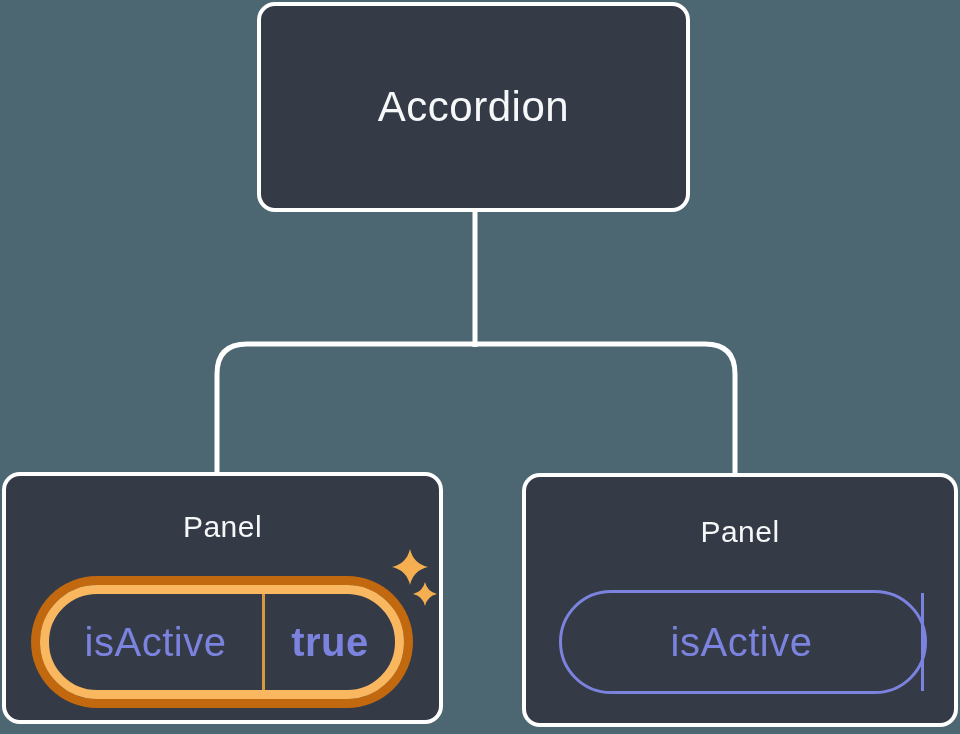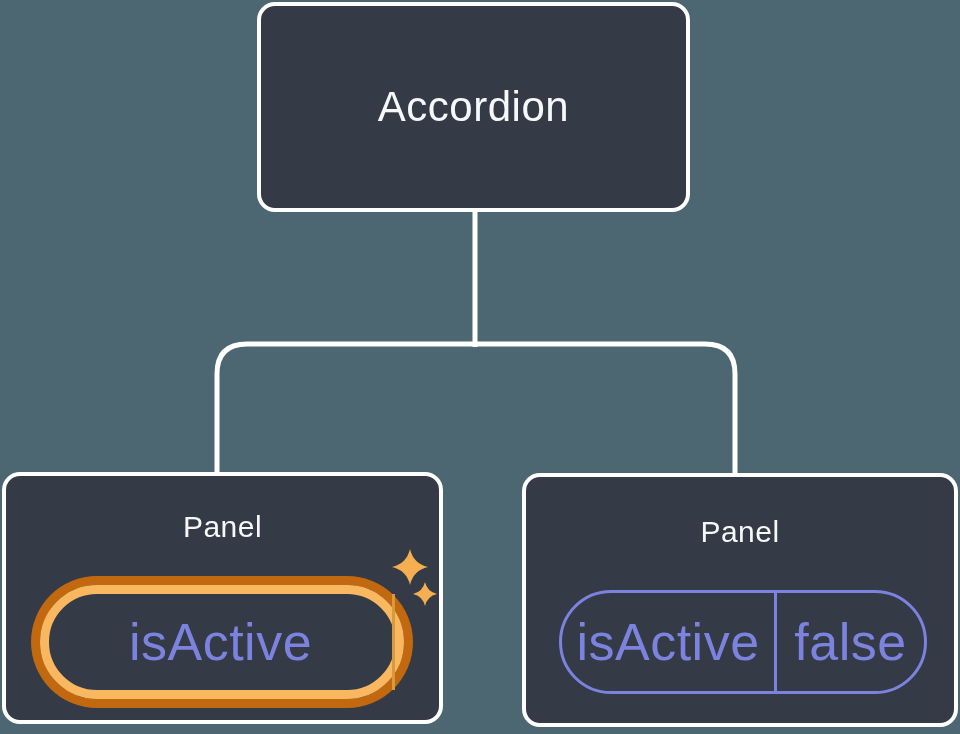--- a/index.html
+++ b/index.html
@@ -33,21 +33,21 @@
     left:34px;top:109px;width:364px;height:114px;
     border:9px solid var(--gold-light);
     box-shadow:0 0 0 9px var(--gold-dark);
   }
   .pill-purple{
     left:33px;top:113px;width:368px;height:104px;
     border:3px solid var(--purple);
   }
   .pill-cell{
     display:flex;align-items:center;justify-content:center;
-    color:var(--purple);font-size:52px;letter-spacing:.5px;
+    color:var(--purple);font-size:40px;letter-spacing:.5px;
   }
   .pill-gold .cell-l{flex:213 0 0;}
   .pill-gold .cell-r{flex:130 0 0;}
   .pill-purple .cell-l{flex:212 0 0;}
   .pill-purple .cell-r{flex:147 0 0;}
   .pill-divider{width:3px;flex:0 0 3px;}
   .pill-gold .pill-divider{background:var(--gold-divider);}
   .pill-purple .pill-divider{background:var(--purple);}
   .prop-value-bold{font-weight:700;}
   .sparkles{position:absolute;left:384px;top:69px;width:52px;height:66px;overflow:visible;}
@@ -64,29 +64,29 @@
 
   <div class="node node-root">
     <span class="root-label">Accordion</span>
   </div>
 
   <div class="node node-panel-1">
     <div class="panel-title">Panel</div>
     <div class="pill pill-gold">
       <div class="pill-cell cell-l">isActive</div>
       <div class="pill-divider"></div>
+      <div class="pill-cell cell-r prop-value-bold">true</div>
     </div>
     <svg class="sparkles" viewBox="0 0 52 66" fill="#F5AF50">
       <path d="M20 4 Q23.4 18.6 38 22 Q23.4 25.4 20 40 Q16.6 25.4 2 22 Q16.6 18.6 20 4 Z"></path>
       <path d="M35 37 Q37.3 46.7 47 49 Q37.3 51.3 35 61 Q32.7 51.3 23 49 Q32.7 46.7 35 37 Z"></path>
     </svg>
   </div>
 
   <div class="node node-panel-2">
     <div class="panel-title">Panel</div>
     <div class="pill pill-purple">
       <div class="pill-cell cell-l">isActive</div>
       <div class="pill-divider"></div>
-      <div class="pill-cell cell-r">false</div>
     </div>
   </div>
 
 </div>
 
 </body></html>

